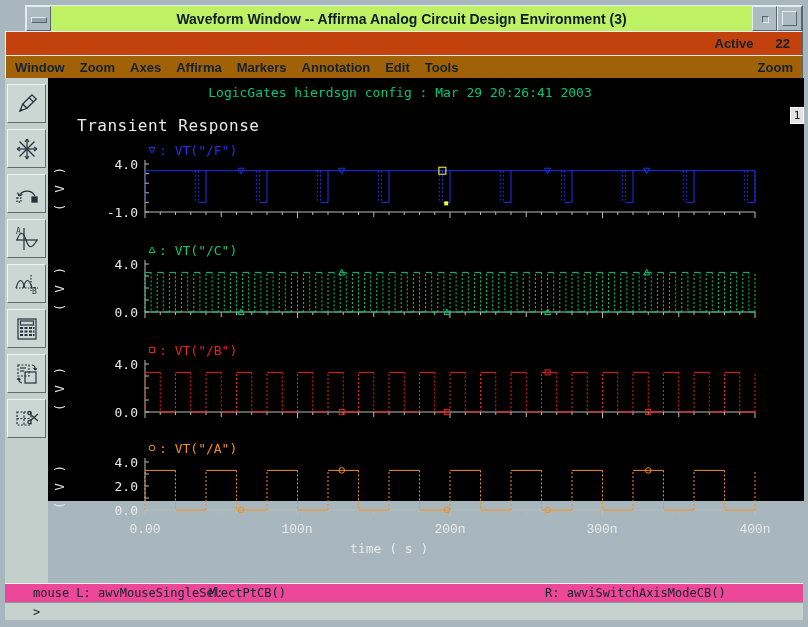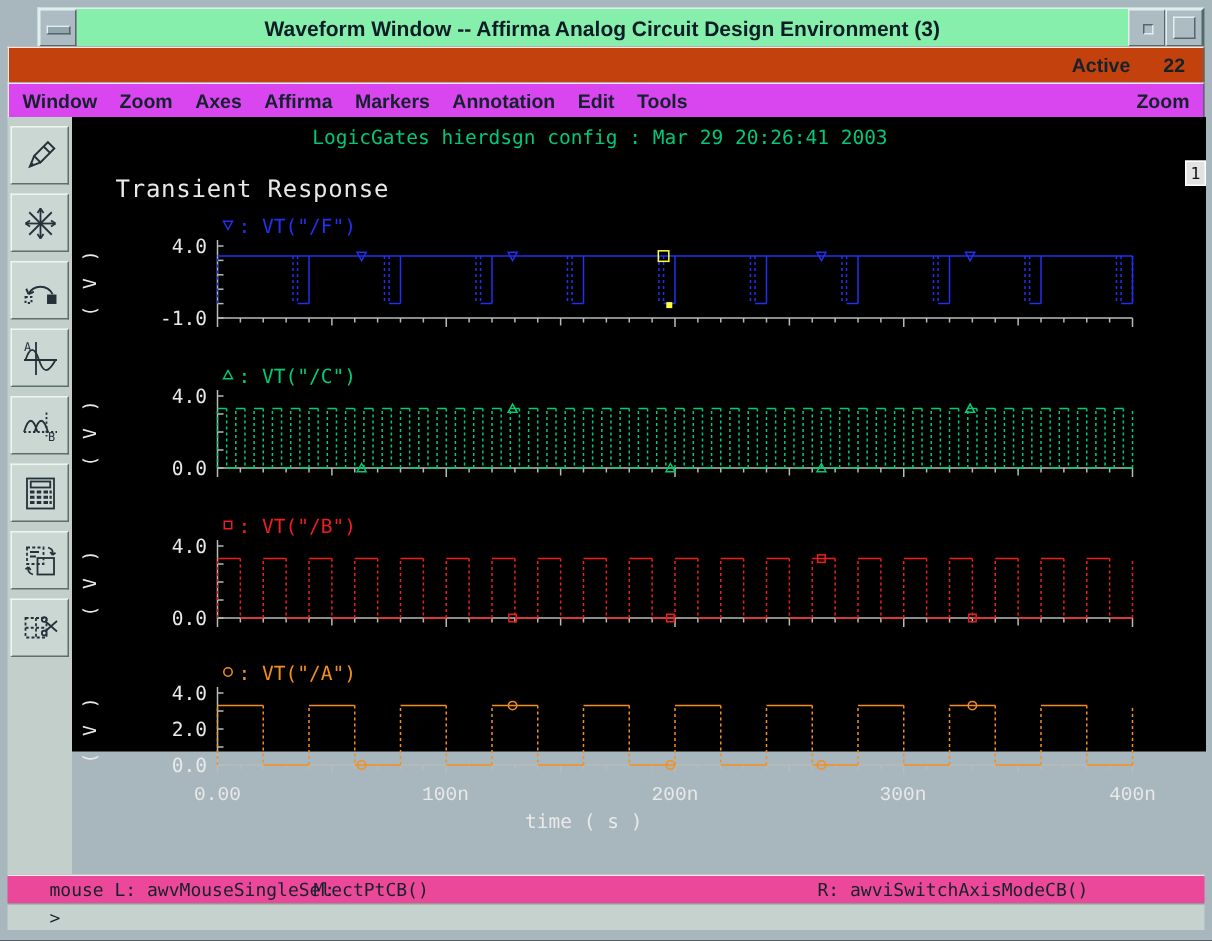--- a/index.html
+++ b/index.html
@@ -6,35 +6,35 @@
   body{
     width:808px;height:627px;position:relative;overflow:hidden;
     background:#a7b7bd;
     font-family:"Liberation Sans",sans-serif;
     -webkit-font-smoothing:none;
   }
   .bevel-out{border-top:1px solid #e3edef;border-left:1px solid #e3edef;
              border-right:1px solid #55676c;border-bottom:1px solid #55676c;}
 
   #titlebar{position:absolute;left:5px;top:5px;right:5px;height:25px;
-    background:#86efac;display:flex;align-items:center;margin-left:20px;}
+    background:#bef264;display:flex;align-items:center;margin-left:20px;}
   #title-text{flex:1;text-align:center;font-weight:bold;font-size:14px;color:#0e1c26;
     white-space:nowrap;overflow:hidden;}
   .wm-btn{width:23px;height:23px;background:#acbcc2;position:relative;flex:none;}
   #wm-menu-glyph{position:absolute;left:4px;top:10px;width:14px;height:4px;background:#93a6ac;
     border-top:1px solid #e3edef;border-left:1px solid #e3edef;border-right:1px solid #55676c;border-bottom:1px solid #55676c;}
   #wm-min-glyph{position:absolute;left:9px;top:9px;width:5px;height:5px;
     border:1px solid #55676c;border-right-color:#e3edef;border-bottom-color:#e3edef;background:#acbcc2;}
   #wm-max-glyph{position:absolute;left:4px;top:4px;width:13px;height:13px;
     border:1px solid #e3edef;border-right-color:#55676c;border-bottom-color:#55676c;background:#acbcc2;}
 
   #active-row{position:absolute;left:5px;top:31px;right:5px;height:23px;background:#c2410c;
     display:flex;align-items:center;justify-content:flex-end;gap:22px;padding-right:12px;
     font-weight:bold;font-size:13px;color:#13222c;}
-  #menubar{position:absolute;left:5px;top:55px;right:5px;height:23px;background:#d946ef;
+  #menubar{position:absolute;left:5px;top:55px;right:5px;height:23px;background:#a16207;
     display:flex;align-items:center;gap:15px;padding-left:9px;
     font-weight:bold;font-size:13px;color:#13222c;}
   .menu-item{cursor:default;}
   #menu-help{margin-left:auto;padding-right:9px;}
 
   #toolcol{position:absolute;left:5px;top:78px;width:43px;height:505px;background:#c2cfcb;}
   .tool-btn{width:37px;height:37px;margin:0 auto 6px auto;background:#cad7d2;
     display:flex;align-items:center;justify-content:center;
     border-top:1px solid #eef5f1;border-left:1px solid #eef5f1;
     border-right:1px solid #5e6e6b;border-bottom:1px solid #5e6e6b;}

